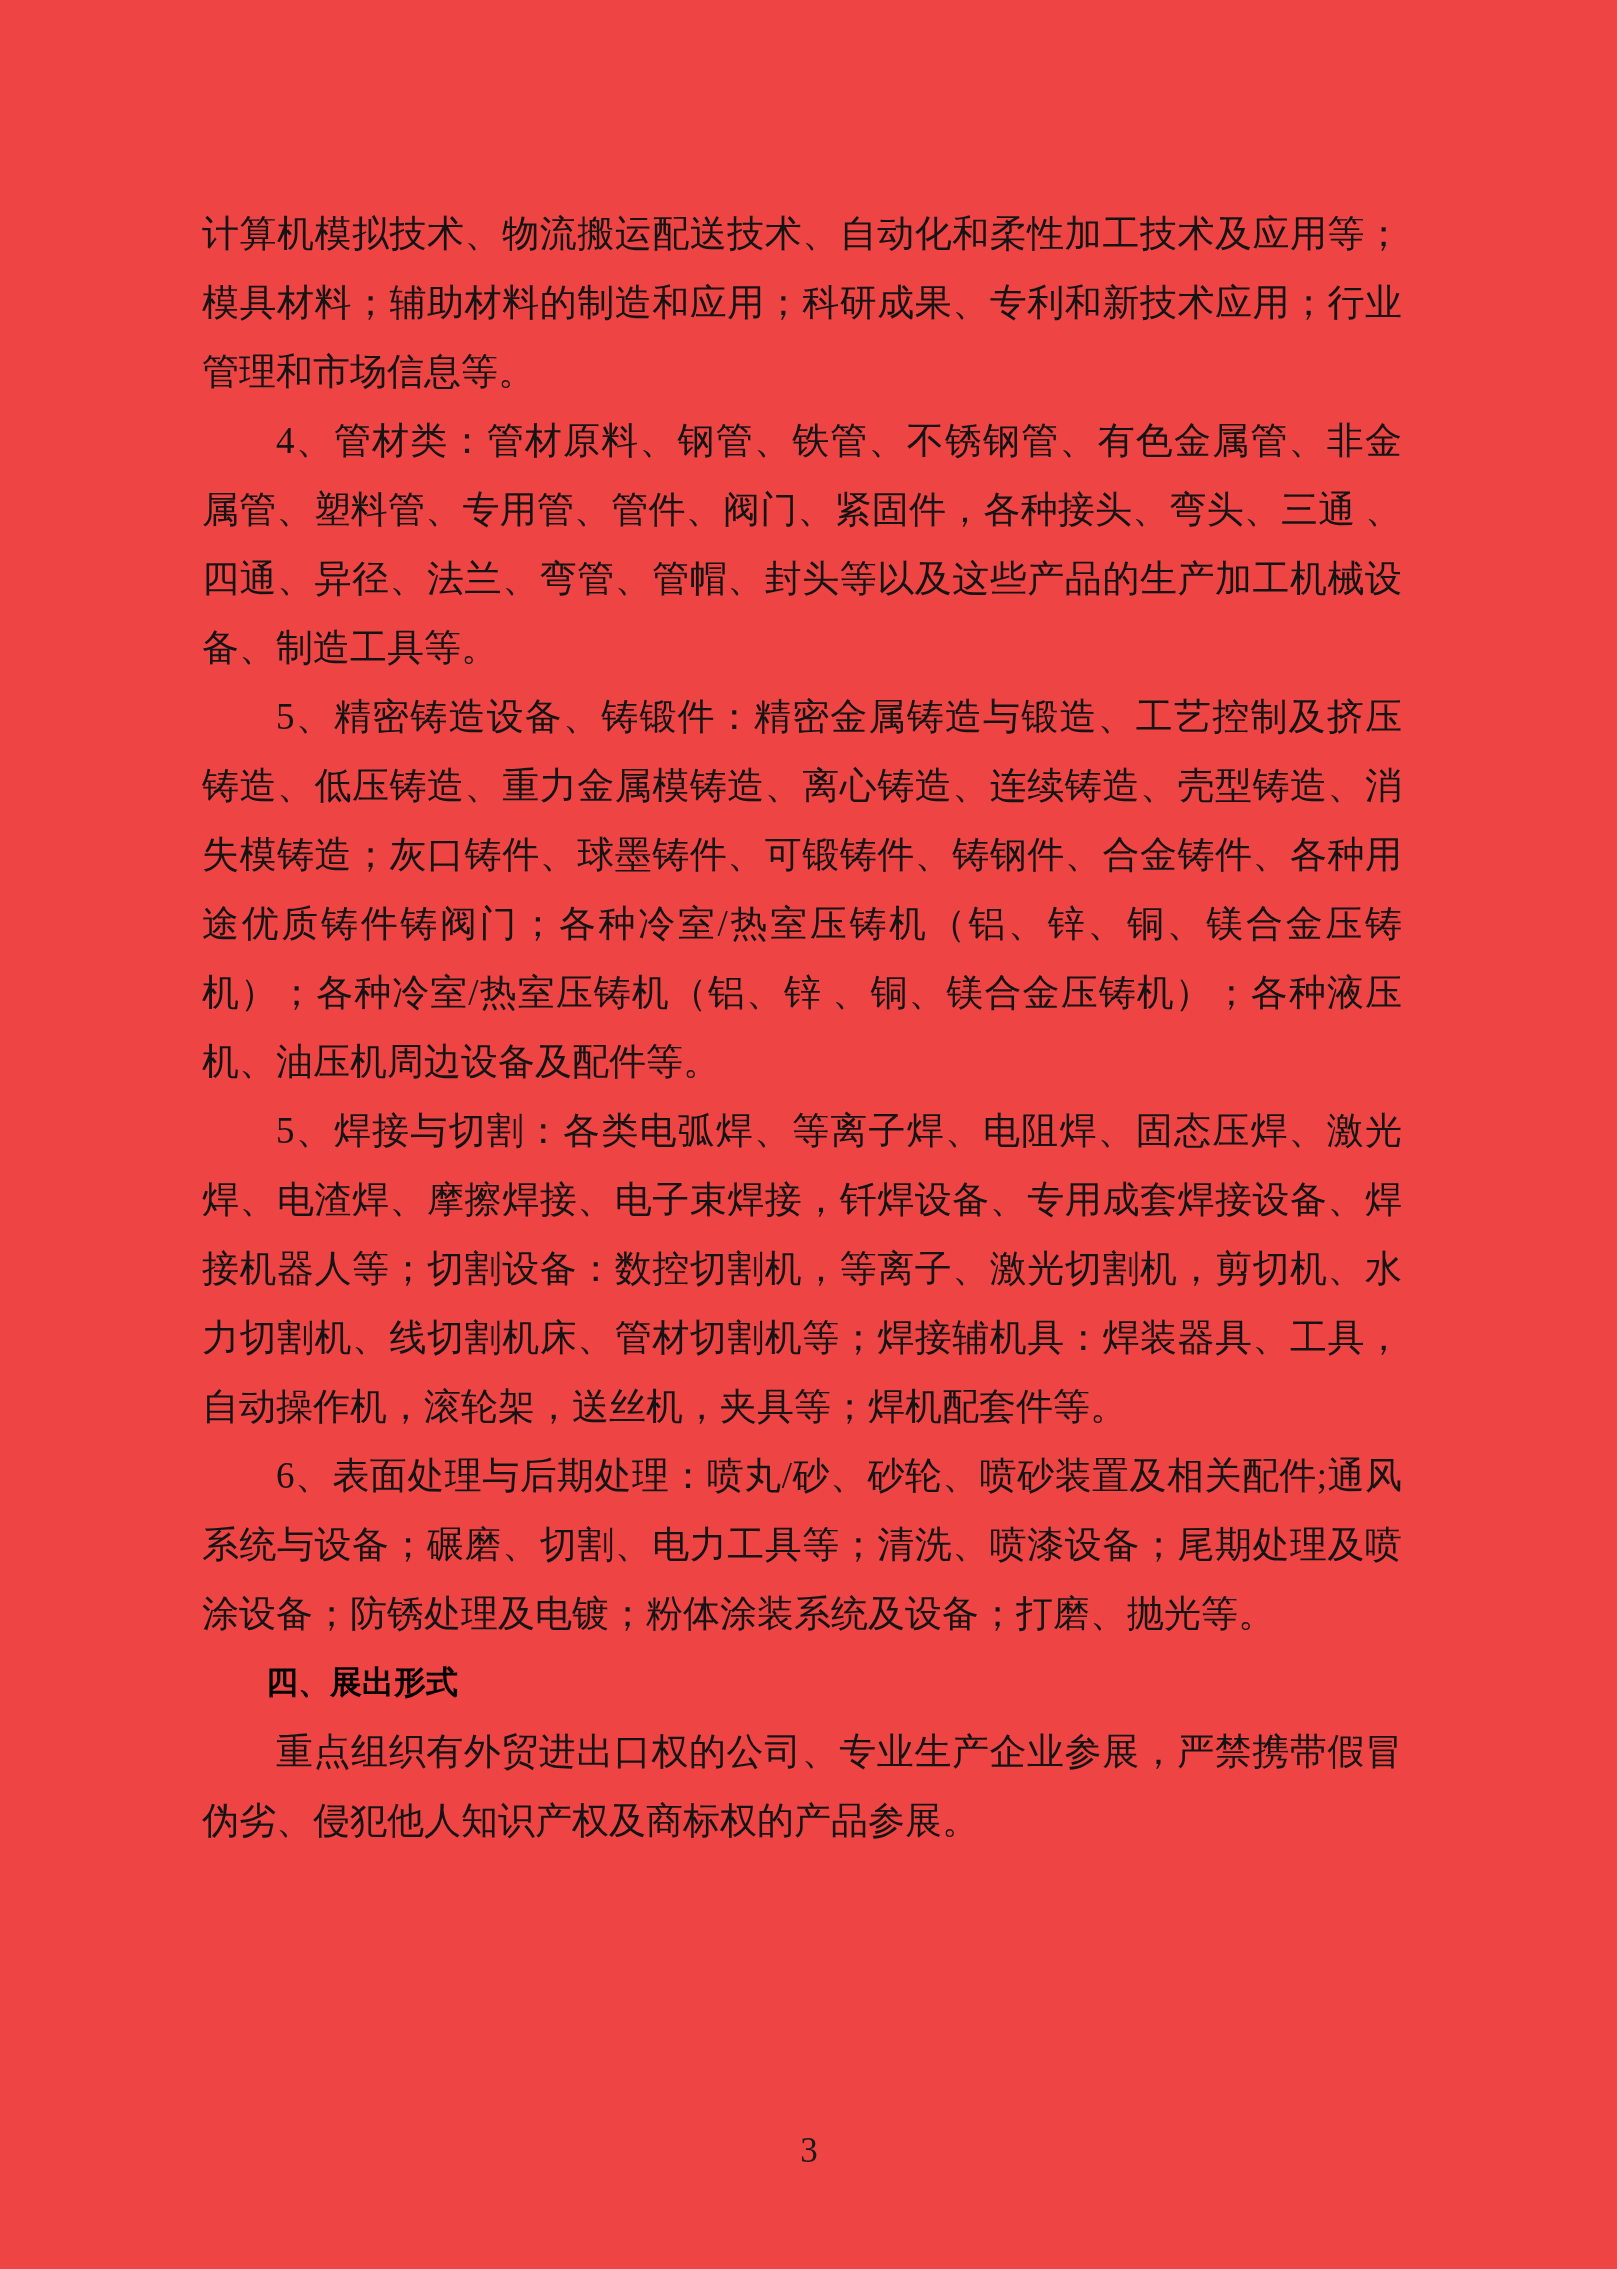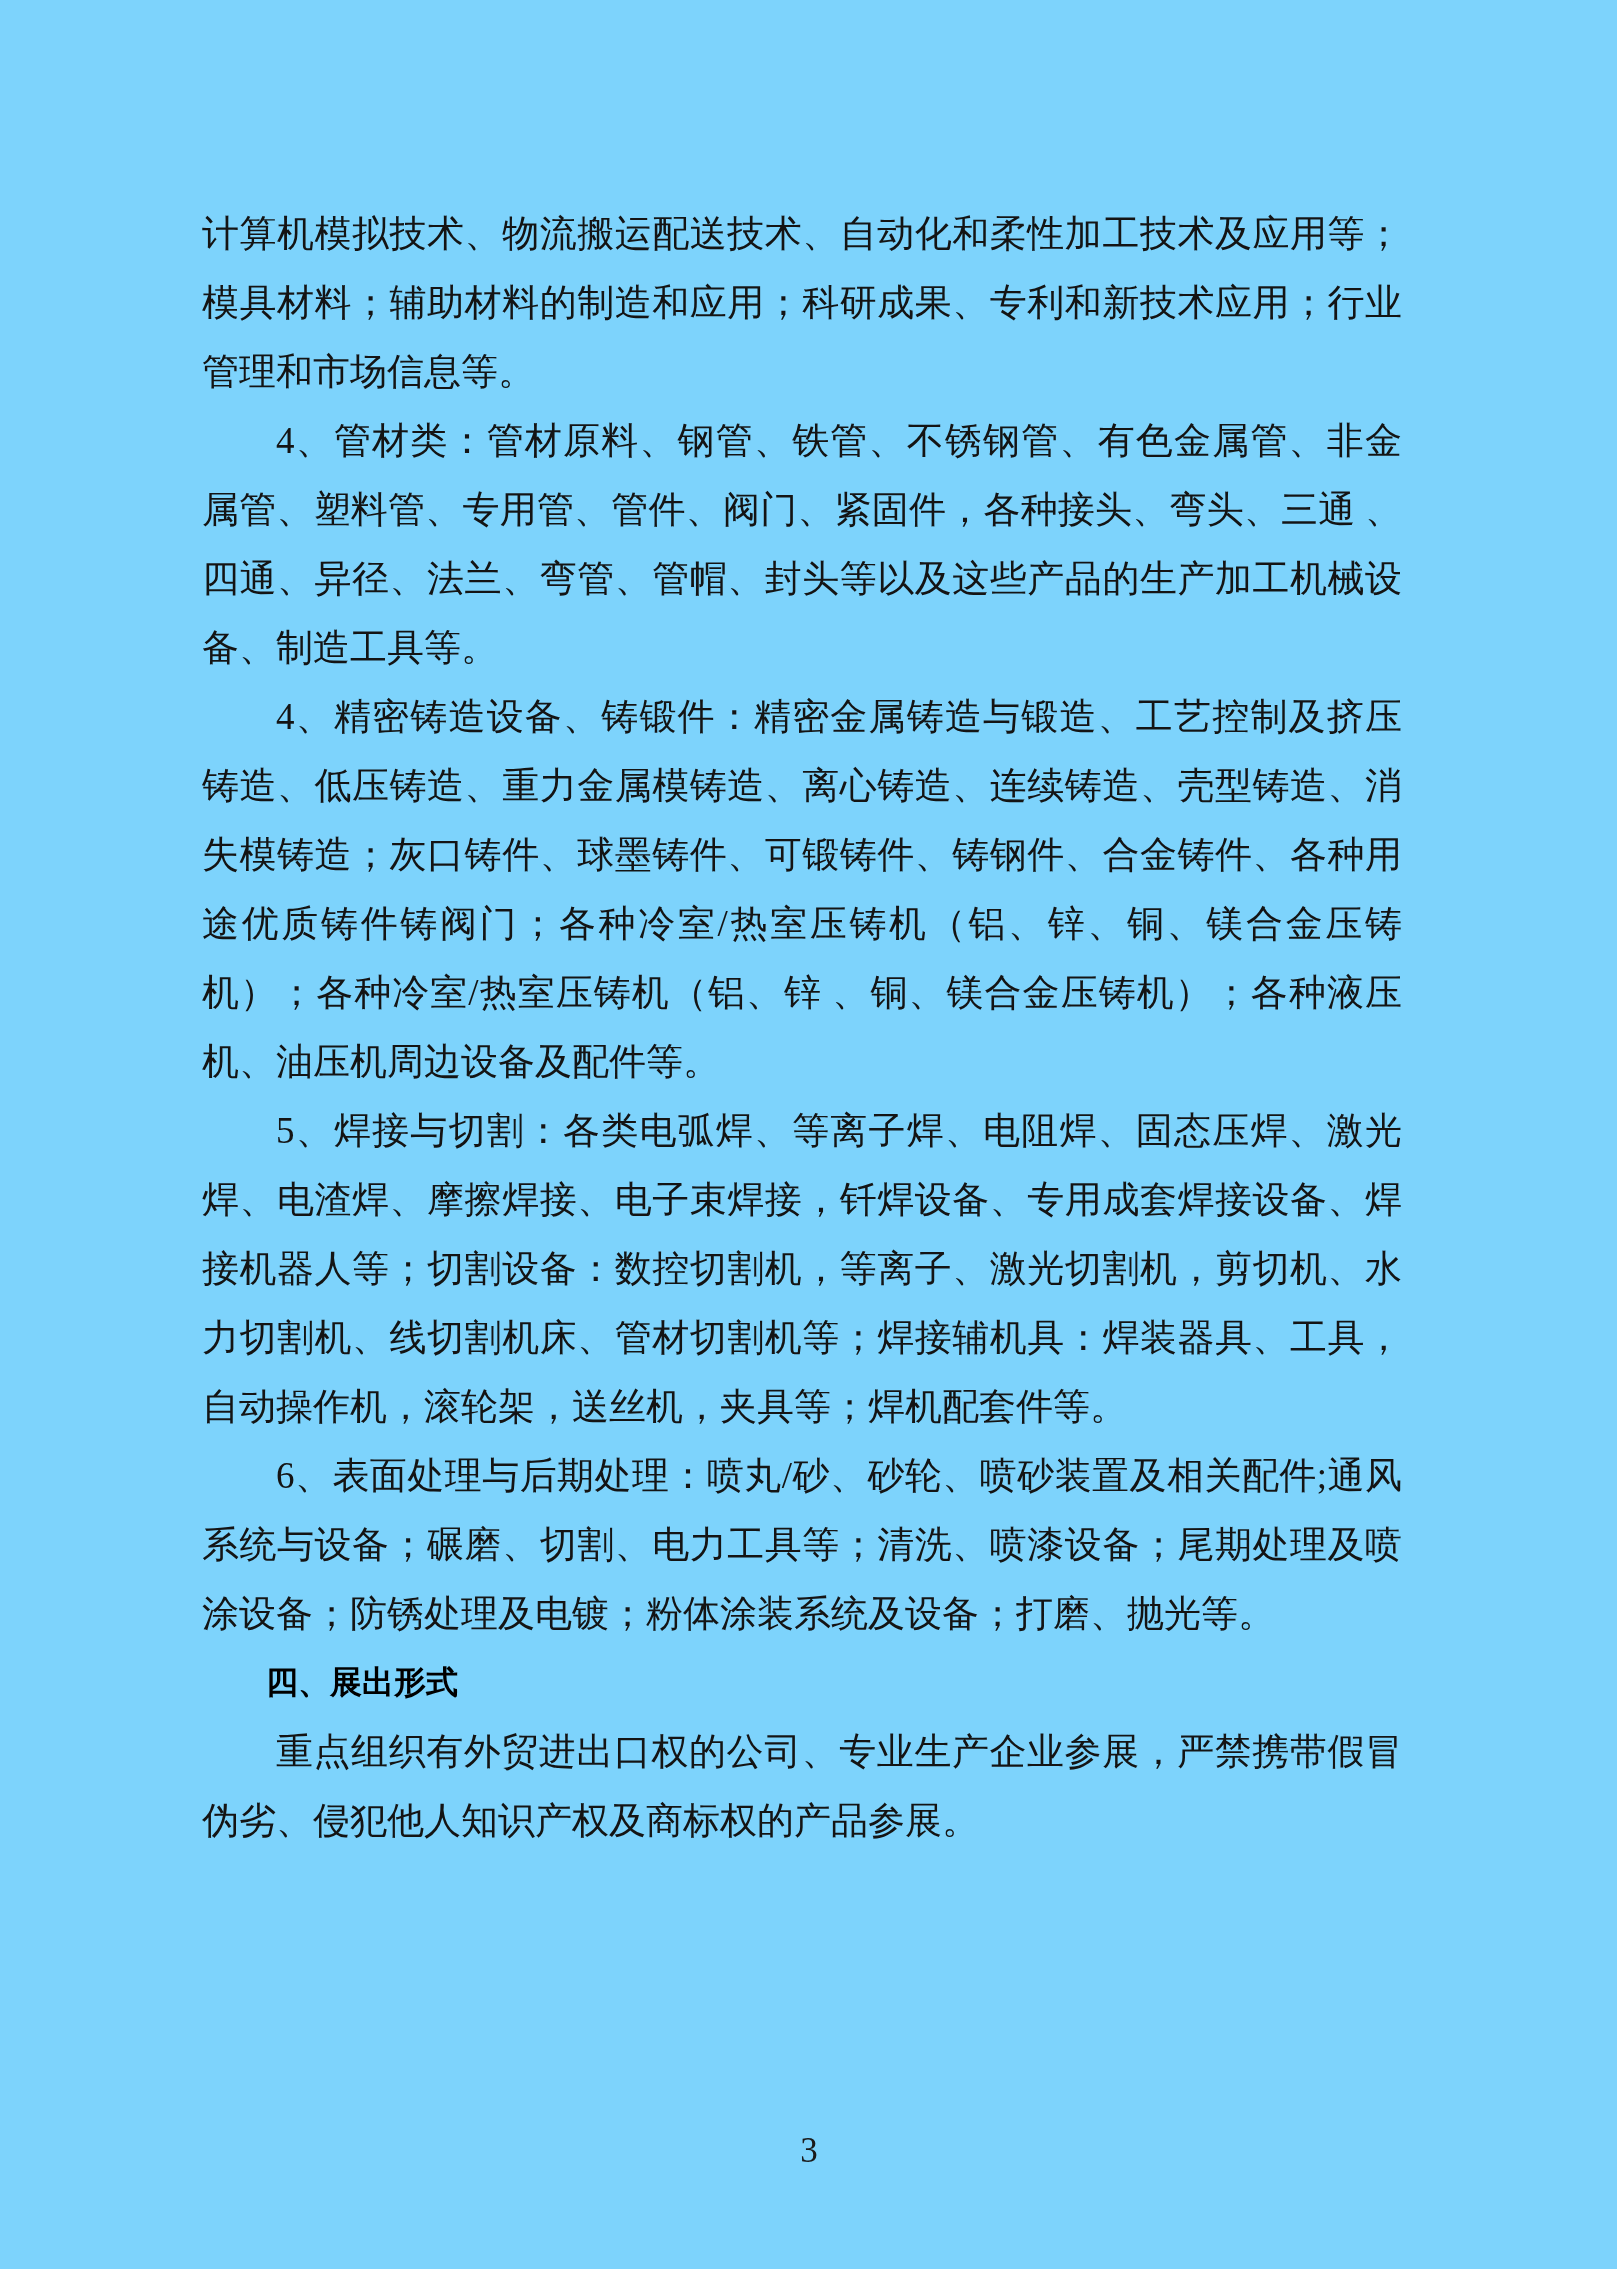--- a/index.html
+++ b/index.html
@@ -12,21 +12,21 @@
     height: 2269px;
     position: relative;
     font-family: "Liberation Serif", serif;
   }
   .page {
     position: absolute;
     left: 0;
     top: 0;
     width: 1618px;
     height: 2269px;
-    background: #7dd3fc;
+    background: #ef4444;
     box-sizing: border-box;
     padding: 199px 0 0 202px;
     overflow: hidden;
   }
   .text-col {
     width: 1200px;
   }
   p.body {
     margin: 0;
     font-size: 37px;
@@ -63,21 +63,21 @@
 </head>
 <body>
 
 <div class="page">
   <div class="text-col">
 
     <p class="body">计算机模拟技术、物流搬运配送技术、自动化和柔性加工技术及应用等；模具材料；辅助材料的制造和应用；科研成果、专利和新技术应用；行业管理和市场信息等。</p>
 
     <p class="body indent">4、管材类：管材原料、钢管、铁管、不锈钢管、有色金属管、非金属管、塑料管、专用管、管件、阀门、紧固件，各种接头、弯头、三通 、四通、异径、法兰、弯管、管帽、封头等以及这些产品的生产加工机械设备、制造工具等。</p>
 
-    <p class="body indent">4、精密铸造设备、铸锻件：精密金属铸造与锻造、工艺控制及挤压铸造、低压铸造、重力金属模铸造、离心铸造、连续铸造、壳型铸造、消失模铸造；灰口铸件、球墨铸件、可锻铸件、铸钢件、合金铸件、各种用途优质铸件铸阀门；各种冷室/热室压铸机（铝、锌、铜、镁合金压铸机）；各种冷室/热室压铸机（铝、锌 、铜、镁合金压铸机）；各种液压机、油压机周边设备及配件等。</p>
+    <p class="body indent">5、精密铸造设备、铸锻件：精密金属铸造与锻造、工艺控制及挤压铸造、低压铸造、重力金属模铸造、离心铸造、连续铸造、壳型铸造、消失模铸造；灰口铸件、球墨铸件、可锻铸件、铸钢件、合金铸件、各种用途优质铸件铸阀门；各种冷室/热室压铸机（铝、锌、铜、镁合金压铸机）；各种冷室/热室压铸机（铝、锌 、铜、镁合金压铸机）；各种液压机、油压机周边设备及配件等。</p>
 
     <p class="body indent">5、焊接与切割：各类电弧焊、等离子焊、电阻焊、固态压焊、激光焊、电渣焊、摩擦焊接、电子束焊接，钎焊设备、专用成套焊接设备、焊接机器人等；切割设备：数控切割机，等离子、激光切割机，剪切机、水力切割机、线切割机床、管材切割机等；焊接辅机具：焊装器具、工具，自动操作机，滚轮架，送丝机，夹具等；焊机配套件等。</p>
 
     <p class="body indent">6、表面处理与后期处理：喷丸/砂、砂轮、喷砂装置及相关配件;通风系统与设备；碾磨、切割、电力工具等；清洗、喷漆设备；尾期处理及喷涂设备；防锈处理及电镀；粉体涂装系统及设备；打磨、抛光等。</p>
 
     <h2 class="heading">四、展出形式</h2>
 
 
 
     <p class="body indent">重点组织有外贸进出口权的公司、专业生产企业参展，严禁携带假冒伪劣、侵犯他人知识产权及商标权的产品参展。</p>

